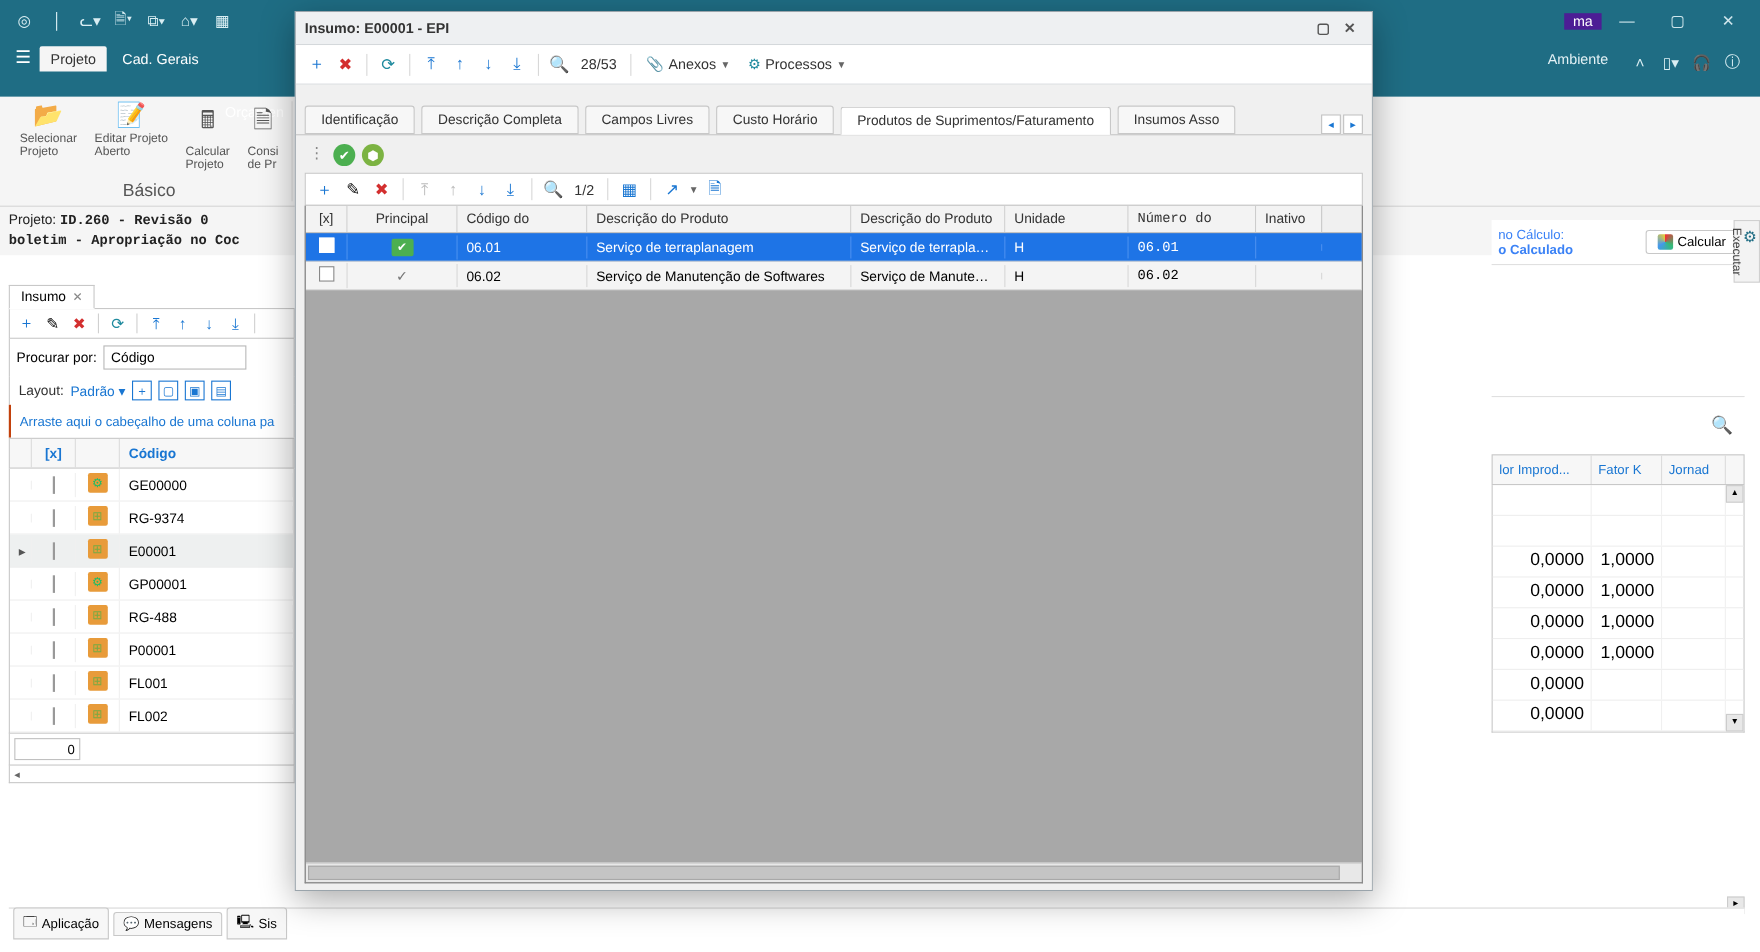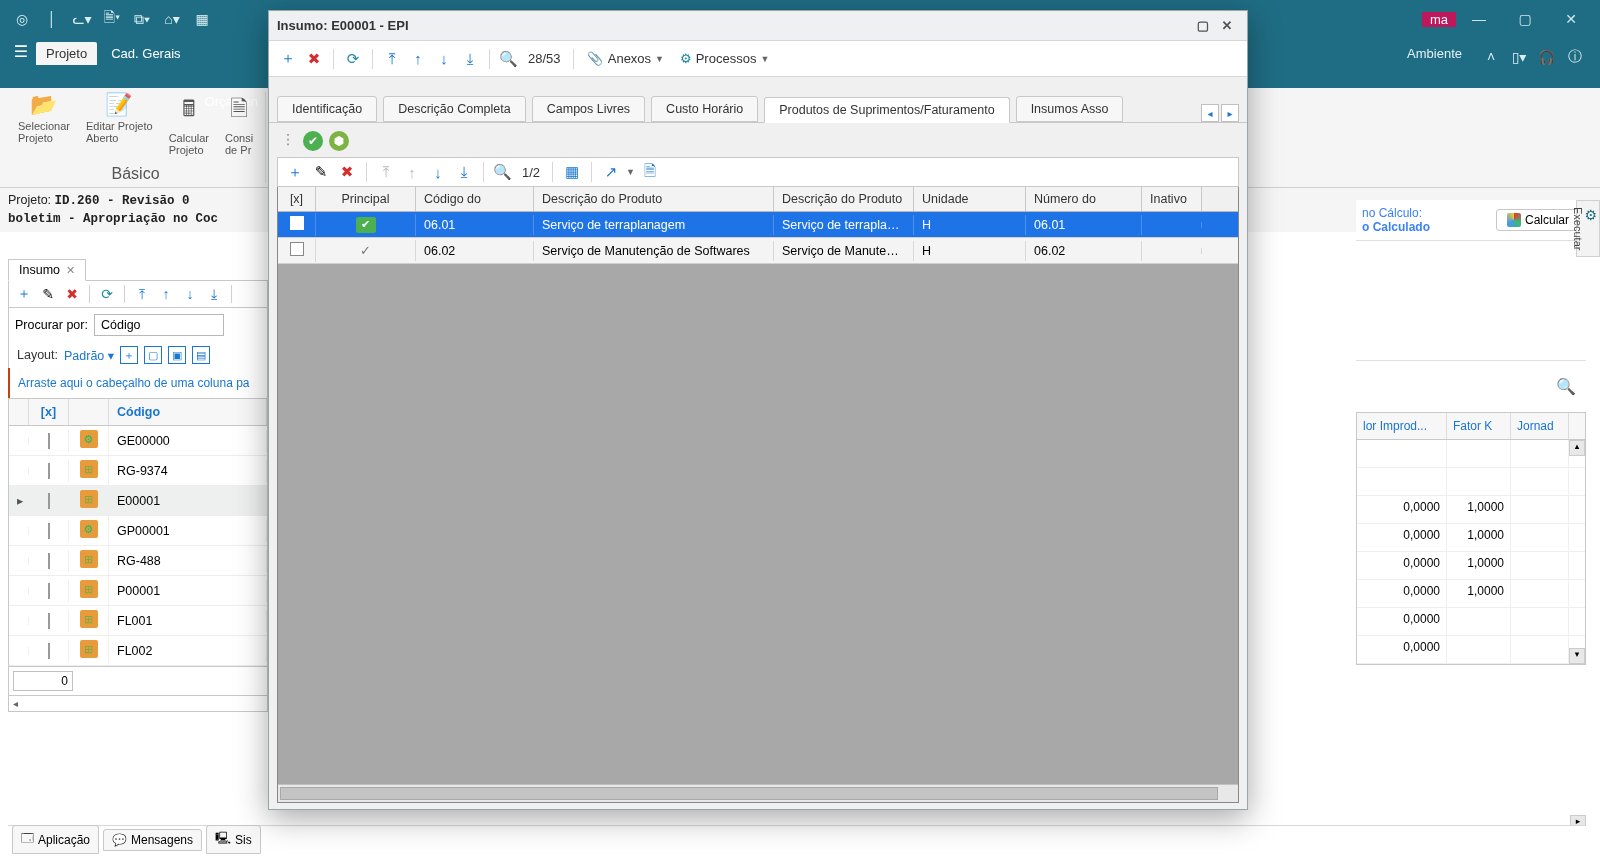--- a/index.html
+++ b/index.html
@@ -2,21 +2,21 @@
 <html><head>
 <meta charset="utf-8">
 <style>
   * { box-sizing: border-box; margin: 0; padding: 0; font-family: "Segoe UI", Arial, sans-serif; }
   body { background: #fff; width: 1600px; height: 865px; overflow: hidden; position: relative; }
   
   
   .teal-top { background: #1f6d84; height: 88px; width: 100%; display: flex; flex-direction: column; color: #fff; }
   .teal-row1 { height: 38px; display: flex; align-items: center; padding: 0 6px; }
   .teal-row1 .spacer { flex: 1; }
-  .teal-row1 .right-tag { background: #be185d; padding: 0 8px; font-size: 13px; }
+  .teal-row1 .right-tag { background: #4c1d95; padding: 0 8px; font-size: 13px; }
   .win-ctrl { width: 46px; height: 32px; display: flex; align-items: center; justify-content: center; color: #cfe6ec; font-size: 14px;}
   .teal-row2 { height: 50px; display: flex; align-items: flex-start; padding: 4px 6px; }
   .teal-row2 .ribbon-tab { background:#2a7b94; color:#fff; padding:4px 10px; font-size:13px; margin-right:4px; border-radius:2px 2px 0 0;}
   .teal-row2 .right-link { margin-left:auto; font-size:13px; padding:4px 10px; color:#e3f1f5;}
   .teal-icons { display:flex; gap:10px; align-items:center; margin-left:6px;}
   .teal-icons .ti { width:20px; height:20px; display:flex; align-items:center; justify-content:center; font-size:14px; color:#d9eef3;}
   .help-icons { display:flex; gap:6px; align-items:center; padding:4px 8px;}
   .help-icons .hi { width:22px; height:22px; display:flex; align-items:center; justify-content:center; color:#d9eef3; font-size:14px;}
   
   
@@ -59,21 +59,21 @@
   
   
   .right-strip { position:absolute; right:14px; top:200px; width:230px; bottom:52px; background:#fff; }
   .right-strip .rs-top { display:flex; align-items:center; justify-content:space-between; padding:6px; border-bottom:1px solid #e0e0e0; font-size:12px;}
   .calc-btn { background:#fff; border:1px solid #c8c8c8; padding:3px 10px; font-size:12px; border-radius:3px; display:flex; align-items:center; gap:4px;}
   .calc-btn .ci { width:14px; height:14px; background:conic-gradient(#e33,#3b7,#49e,#ec3); border-radius:2px;}
   .rs-search { text-align:right; padding:16px 10px; color:#555; font-size:16px;}
   .rs-head { display:flex; border:1px solid #c8c8c8; background:#f7f7f7;}
   .rs-head .rh { padding:6px 6px; font-size:12px; font-weight:400; color:#1976d2; border-right:1px solid #dcdcdc; white-space:nowrap;}
   .rs-body .rr { display:flex; border-bottom:1px solid #eee; min-height:28px;}
-  .rs-body .rr .rc { padding:4px 6px; font-size:12px; border-right:1px solid #f0f0f0; text-align:right;}
+  .rs-body .rr .rc { padding:4px 6px; font-size:16px; border-right:1px solid #f0f0f0; text-align:right;}
   .exec-tab { position:absolute; right:0; top:200px; width:24px; background:#f3f3f3; border:1px solid #d0d0d0; padding:6px 2px; writing-mode:vertical-rl; font-size:11px; text-align:center; color:#444;}
   .exec-tab .gear { writing-mode:horizontal-tb; font-size:14px; color:#1f6d84; display:block; margin-bottom:4px;}
   
   
   .status-bar { position:absolute; bottom:12px; left:8px; right:14px; height:28px; background:#fff; border-top:1px solid #d8d8d8; display:flex; align-items:center; font-size:12px; gap:4px; padding:0 4px;}
   .status-bar .sb-tab { border:1px solid #c8c8c8; border-radius:3px 3px 0 0; padding:3px 8px; display:flex; align-items:center; gap:4px; background:#f7f7f7;}
   
   
   .modal { position:absolute; left:268px; top:10px; width:980px; height:800px; background:#f0f0f0; border:1px solid #9aa4ab; box-shadow:0 8px 30px rgba(0,0,0,0.35); display:flex; flex-direction:column;}
   .modal-title { height:30px; background:#eef0f2; border-bottom:1px solid #d4d8db; display:flex; align-items:center; padding:0 8px; font-size:13px; font-weight:600; color:#333;}
@@ -118,21 +118,21 @@
   .modal-footer { height:42px; background:#f0f0f0; border-top:1px solid #d4d8db; display:flex; align-items:center; justify-content:flex-end; padding:0 14px; gap:10px;}
   .ft-btn { min-width:82px; padding:5px 14px; background:#fff; border:1px solid #b0b0b0; border-radius:3px; font-size:12.5px; text-align:center; cursor:pointer;}
   
   
   .w-chk{width:38px; text-align:center;}
   .w-prin{width:100px; text-align:center;}
   .w-cod{width:118px;}
   .w-desc1{width:240px;}
   .w-desc2{width:140px;}
   .w-unid{width:112px;}
-  .w-num{width:116px;}
+  .w-num{width:116px;font-family:Liberation Mono, monospace;}
   .w-inat{width:60px;}
   
   
   .l-arr{width:20px;}
   .l-chk{width:40px; text-align:center;}
   .l-ico{width:40px; text-align:center;}
   .l-cod{flex:1;}
   
   
   .r1{width:90px;} .r2{width:64px;} .r3{width:58px;}

